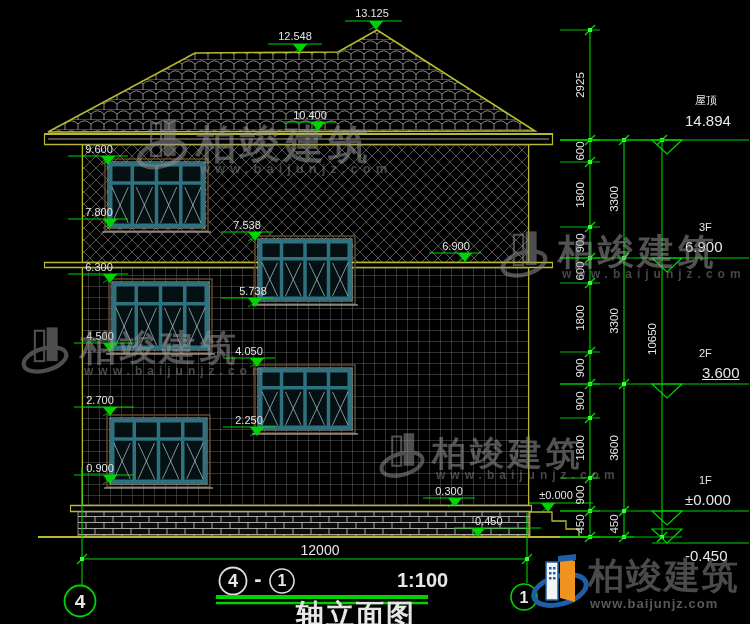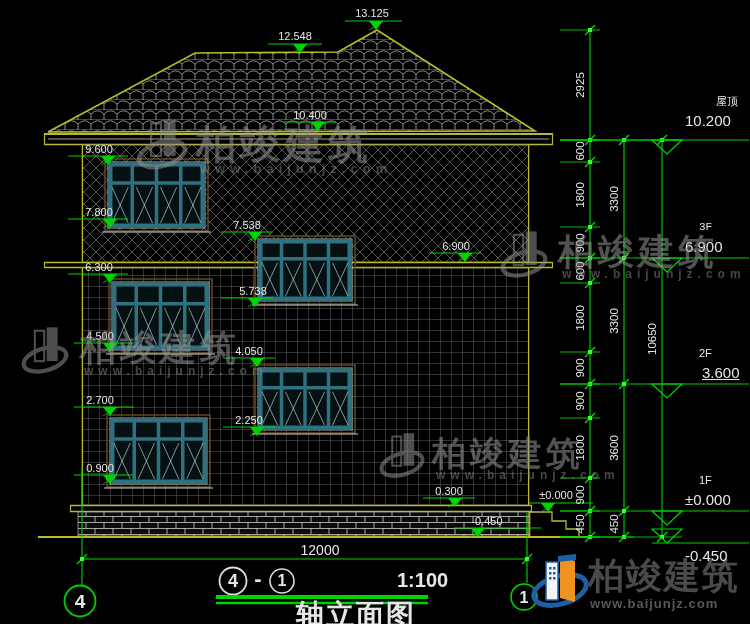--- a/index.html
+++ b/index.html
@@ -384,23 +384,23 @@
       <span class="lbl mk" style="left: 99px; top: 262px;">6.300</span>
       <span class="lbl mk" style="left: 247px; top: 286px; padding-left: 12px;">5.738</span>
       <span class="lbl mk" style="left: 100px; top: 331px;">4.500</span>
       <span class="lbl mk" style="left: 249px; top: 346px;">4.050</span>
       <span class="lbl mk" style="left: 100px; top: 395px;">2.700</span>
       <span class="lbl mk" style="left: 249px; top: 415px;">2.250</span>
       <span class="lbl mk" style="left: 100px; top: 463px;">0.900</span>
       <span class="lbl mk" style="left: 449px; top: 486px;">0.300</span>
       <span class="lbl mk" style="left: 556px; top: 490px;">±0.000</span>
       <span class="lbl mk" style="left: 487px; top: 516px;">-0.450</span>
-      <span class="lbl flr la" style="left: 716px; top: 96px;">屋顶</span>
-      <span class="lbl val la" style="left: 685px; top: 113px;">10.200</span>
-      <span class="lbl flr la" style="left: 699px; top: 222px; font-family: Liberation Mono, monospace;">3F</span>
+      <span class="lbl flr la" style="left: 695px; top: 96px; font-family: Liberation Mono, monospace;">屋顶</span>
+      <span class="lbl val la" style="left: 685px; top: 113px;">14.894</span>
+      <span class="lbl flr la" style="left: 699px; top: 222px;">3F</span>
       <span class="lbl val la" style="left: 685px; top: 239px;">6.900</span>
       <span class="lbl flr la" style="left: 699px; top: 348px;">2F</span>
       <span class="lbl val la" style="left: 702px; top: 365px; text-decoration: underline;">3.600</span>
       <span class="lbl flr la" style="left: 699px; top: 475px;">1F</span>
       <span class="lbl val la" style="left: 685px; top: 492px;">±0.000</span>
       <span class="lbl val la" style="left: 685px; top: 548px;">-0.450</span>
       <svg width="58" height="58" viewBox="0 0 60 64" style="position: absolute; left: 133px; top: 116px; opacity: 0.55;">
         <ellipse cx="30" cy="42" rx="26" ry="13" transform="rotate(-16 30 42)" fill="none" stroke="#8f8f8f" stroke-width="5"></ellipse>
         <rect x="18" y="8" width="11" height="36" fill="none" stroke="#8f8f8f" stroke-width="2.5"></rect>
         <rect x="32" y="4" width="13" height="40" fill="#8f8f8f"></rect>

